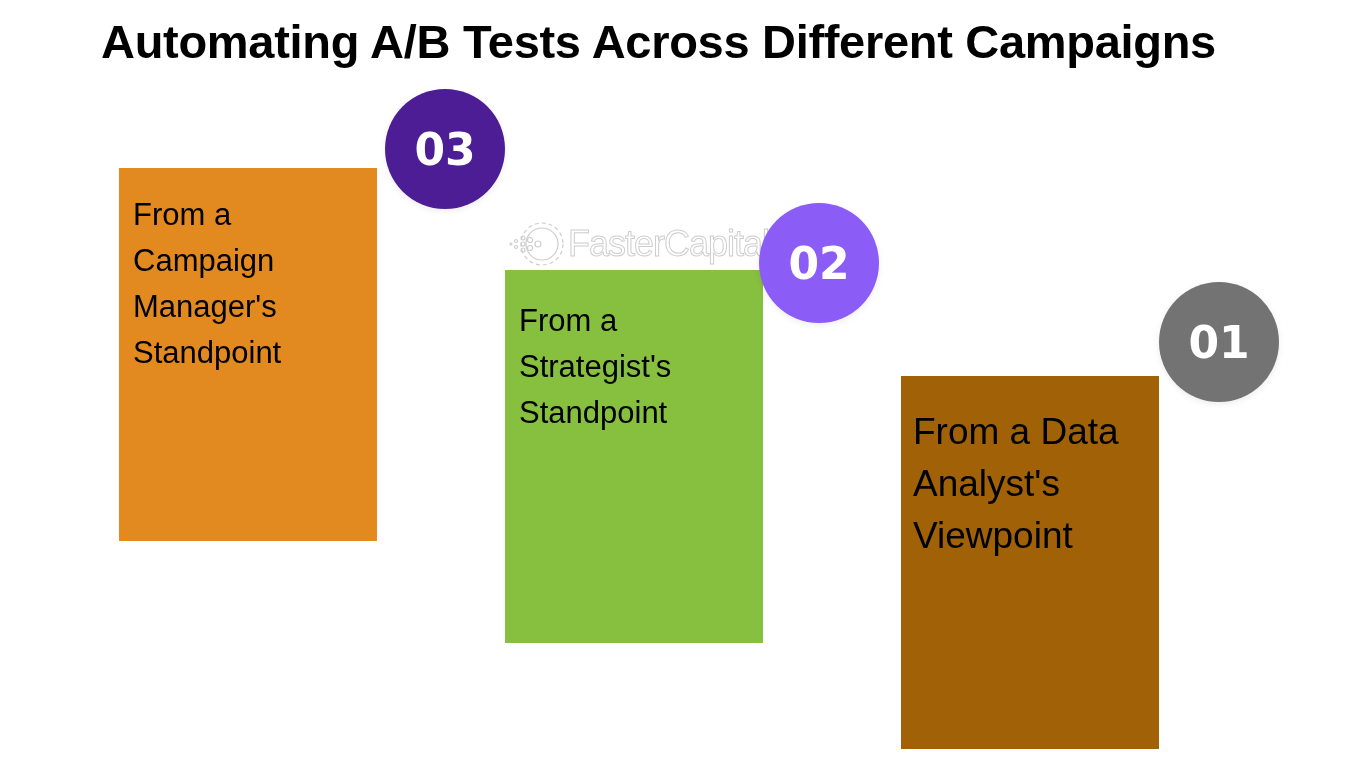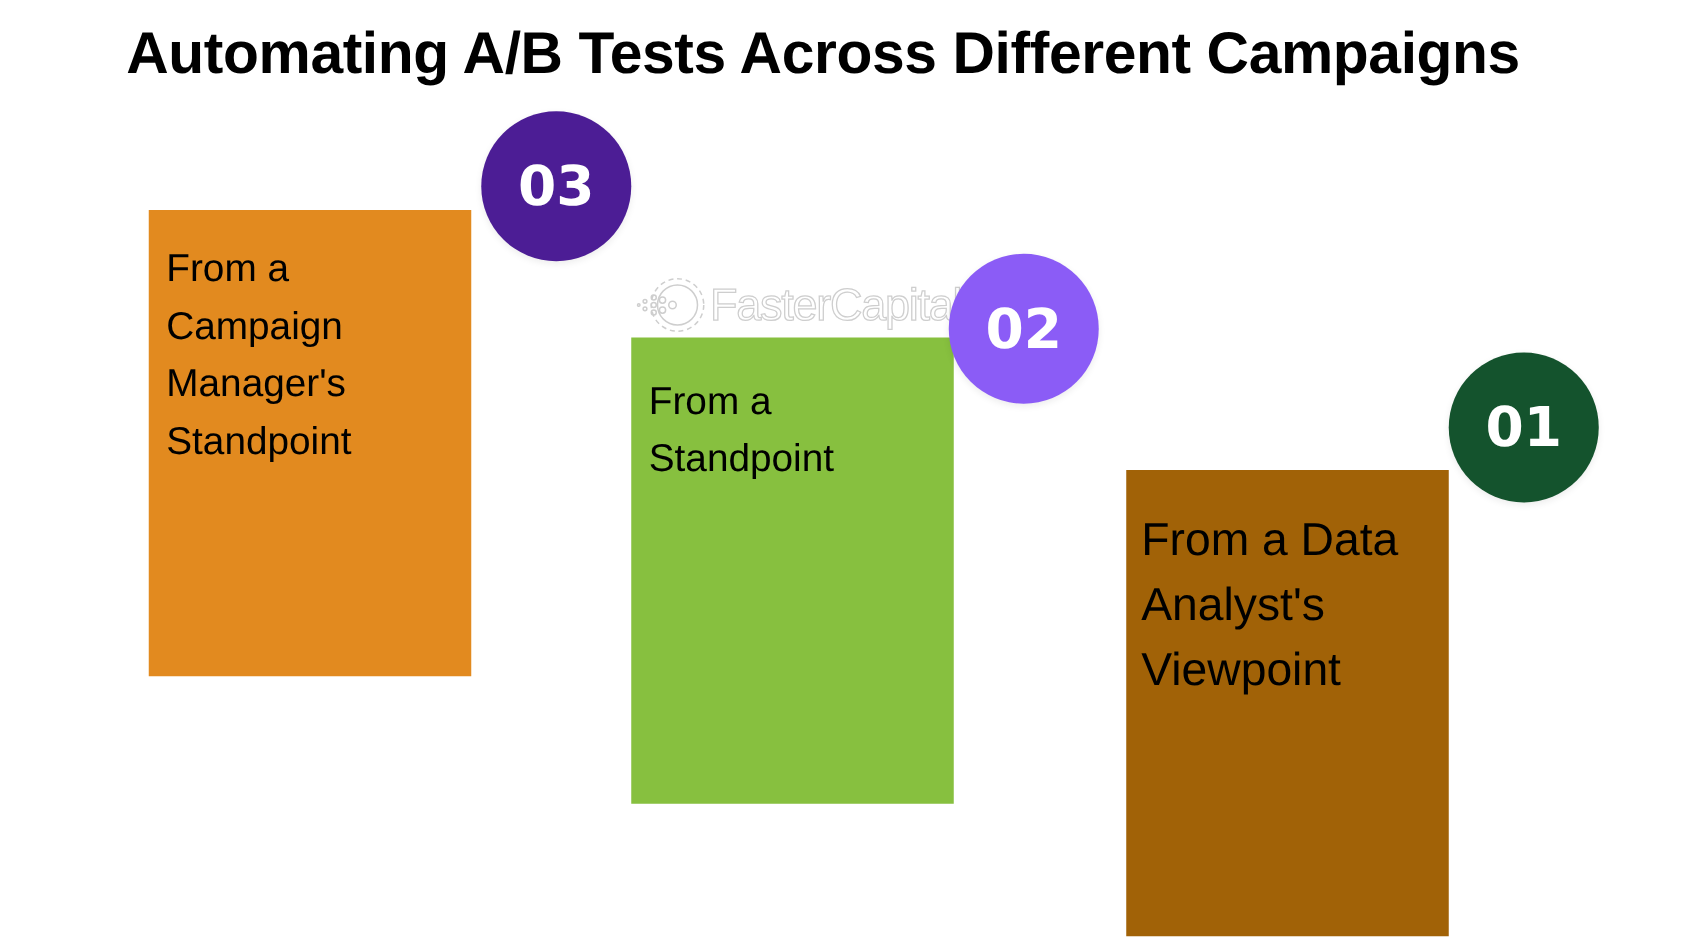--- a/index.html
+++ b/index.html
@@ -68,29 +68,30 @@
         <circle cx="8" cy="29" r="1.5"></circle>
       <circle cx="3" cy="26" r="1"></circle>
     </g>
   </svg>
   <span class="wm-text">FasterCapital</span>
 </div>
 
 <div class="card" style="left:505px; top:270px; background:#87C03F;">
   <div class="card-text" style="left:14px; top:28px; font-size:31px;">
     <div>From a</div>
+    <div>Strategist's</div>
     <div>Standpoint</div>
   </div>
 </div>
 <div class="badge" style="left:759px; top:203px; background:#8b5cf6;">
   <span>02</span>
 </div>
 
 <div class="card" style="left:901px; top:376px; background:#a16207;">
   <div class="card-text" style="left:12px; top:30px; font-size:37px; line-height:52px;">
     <div>From a Data</div>
     <div>Analyst's</div>
     <div>Viewpoint</div>
   </div>
 </div>
-<div class="badge" style="left:1159px; top:282px; background:#14532d;justify-content:center;">
+<div class="badge" style="left:1159px; top:282px; background:#737373;justify-content:center;">
   <span>01</span>
 </div>
 
 </body></html>

